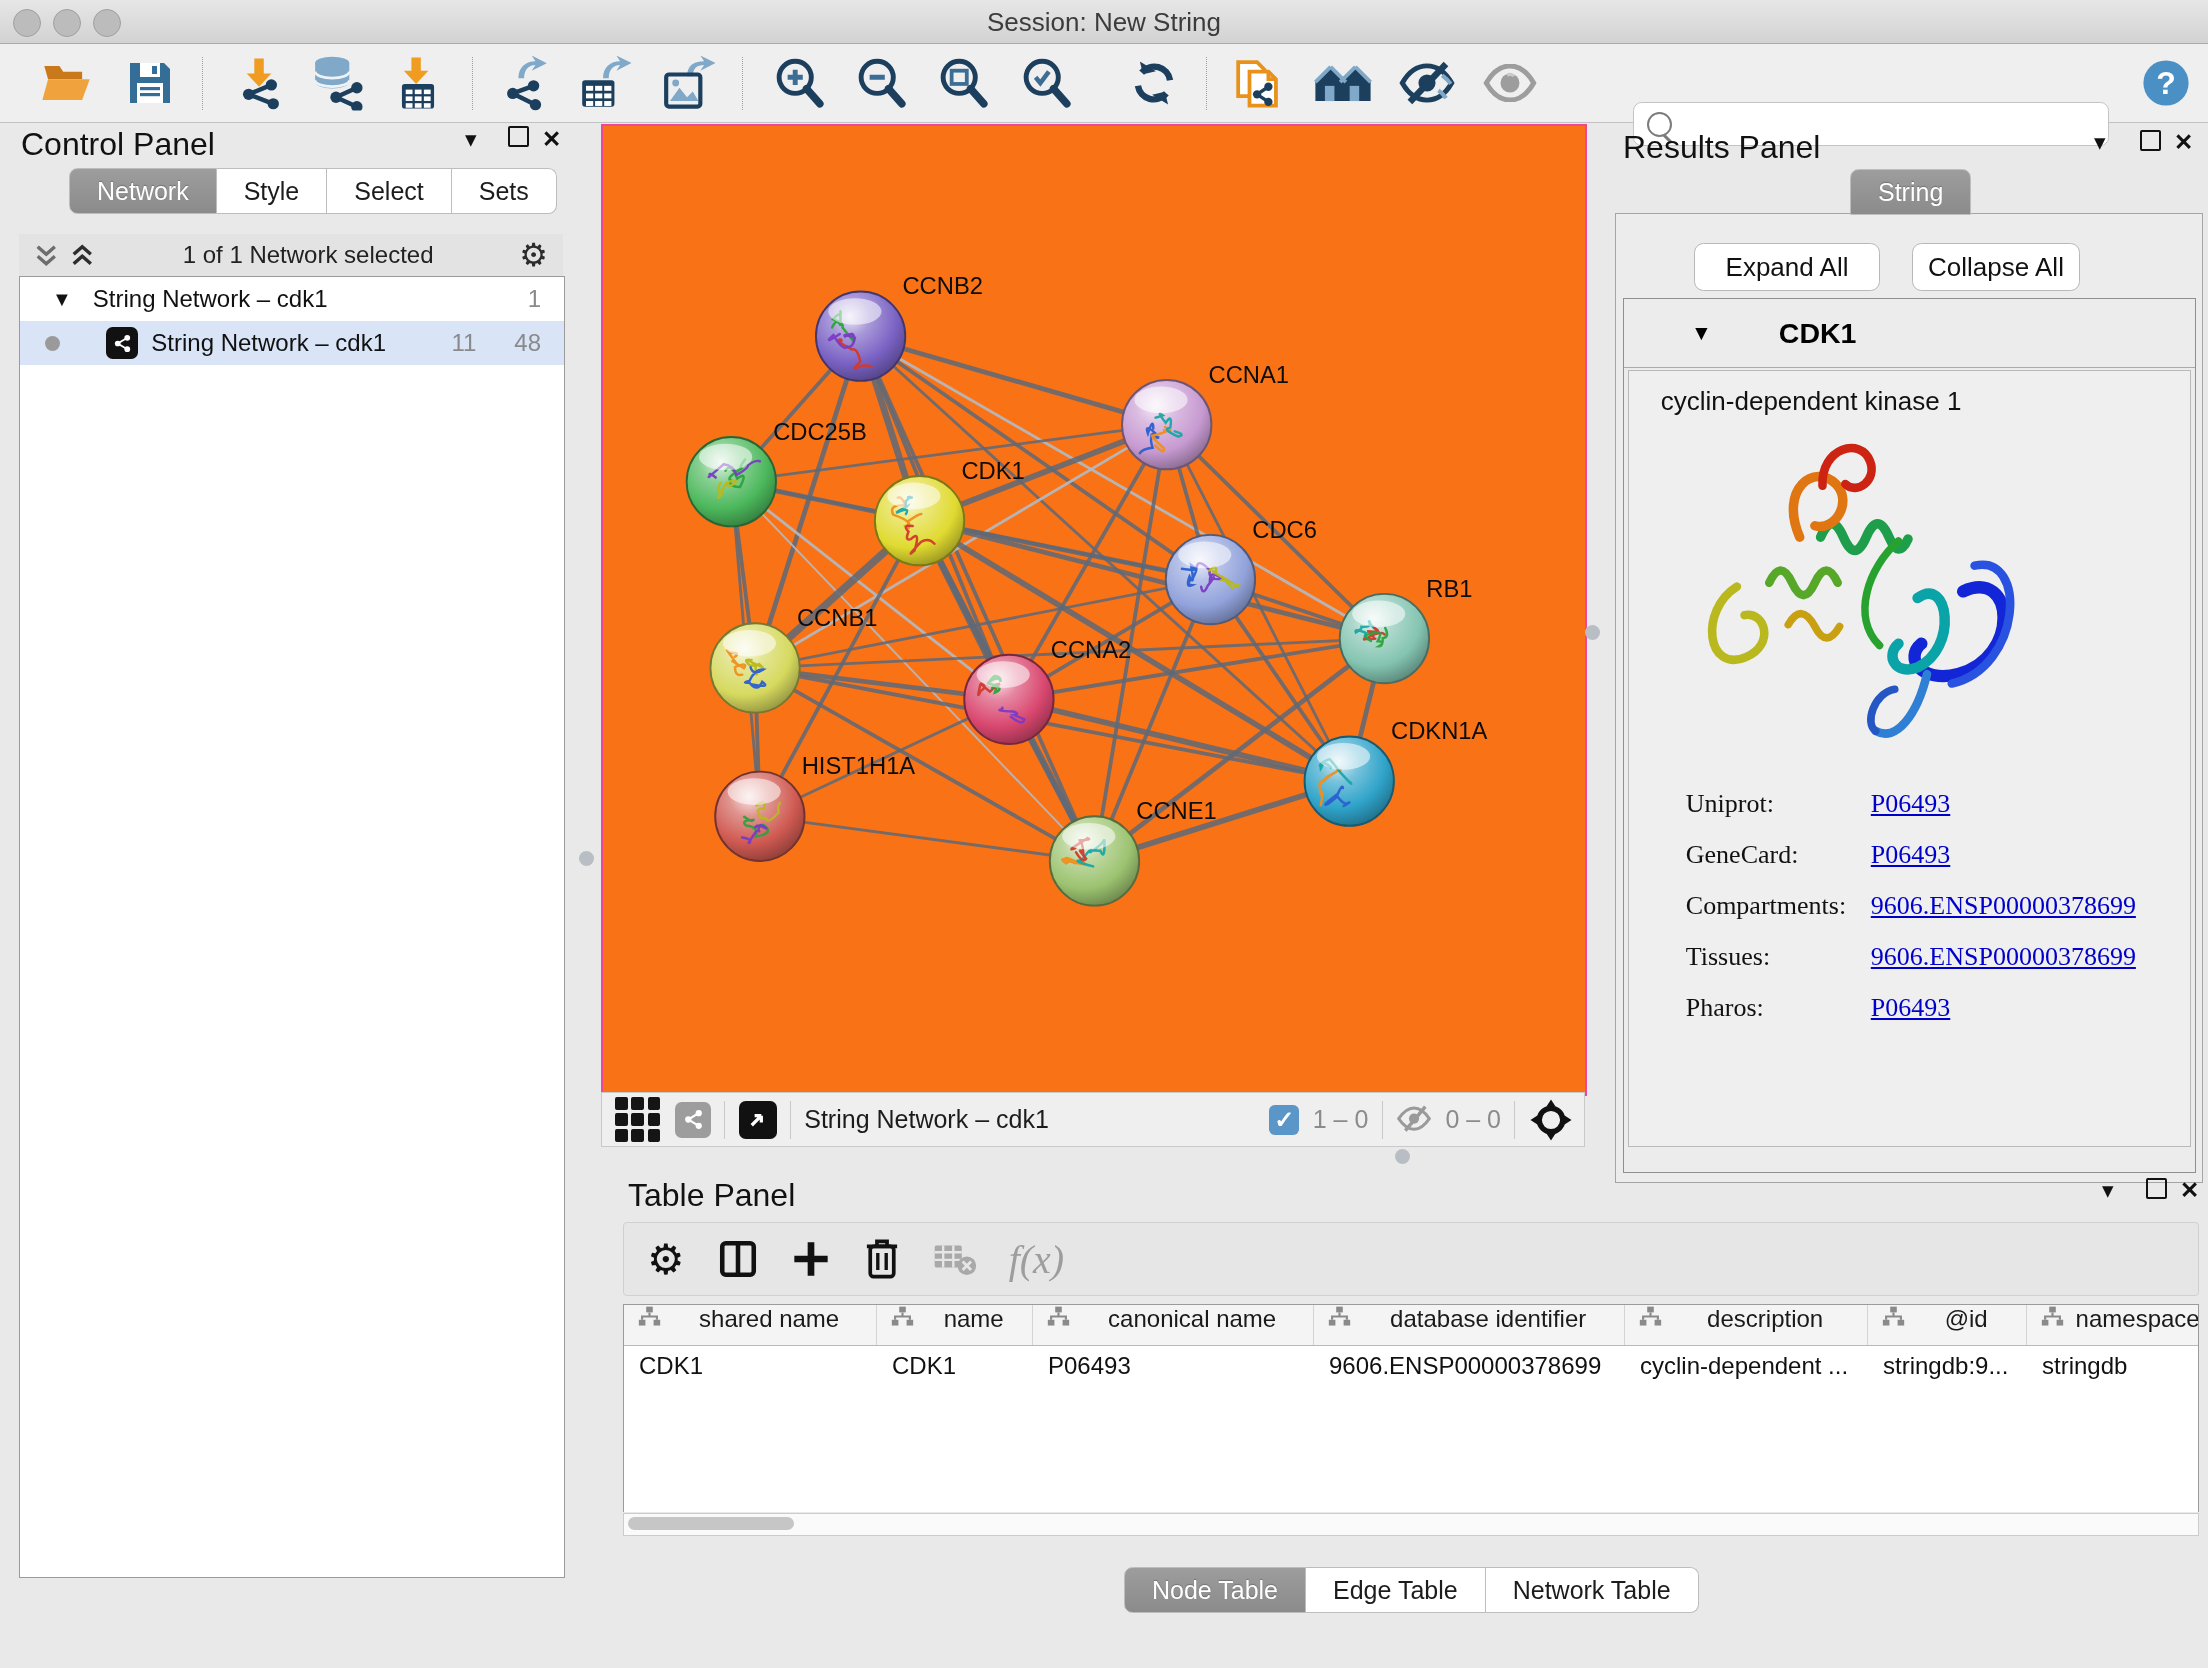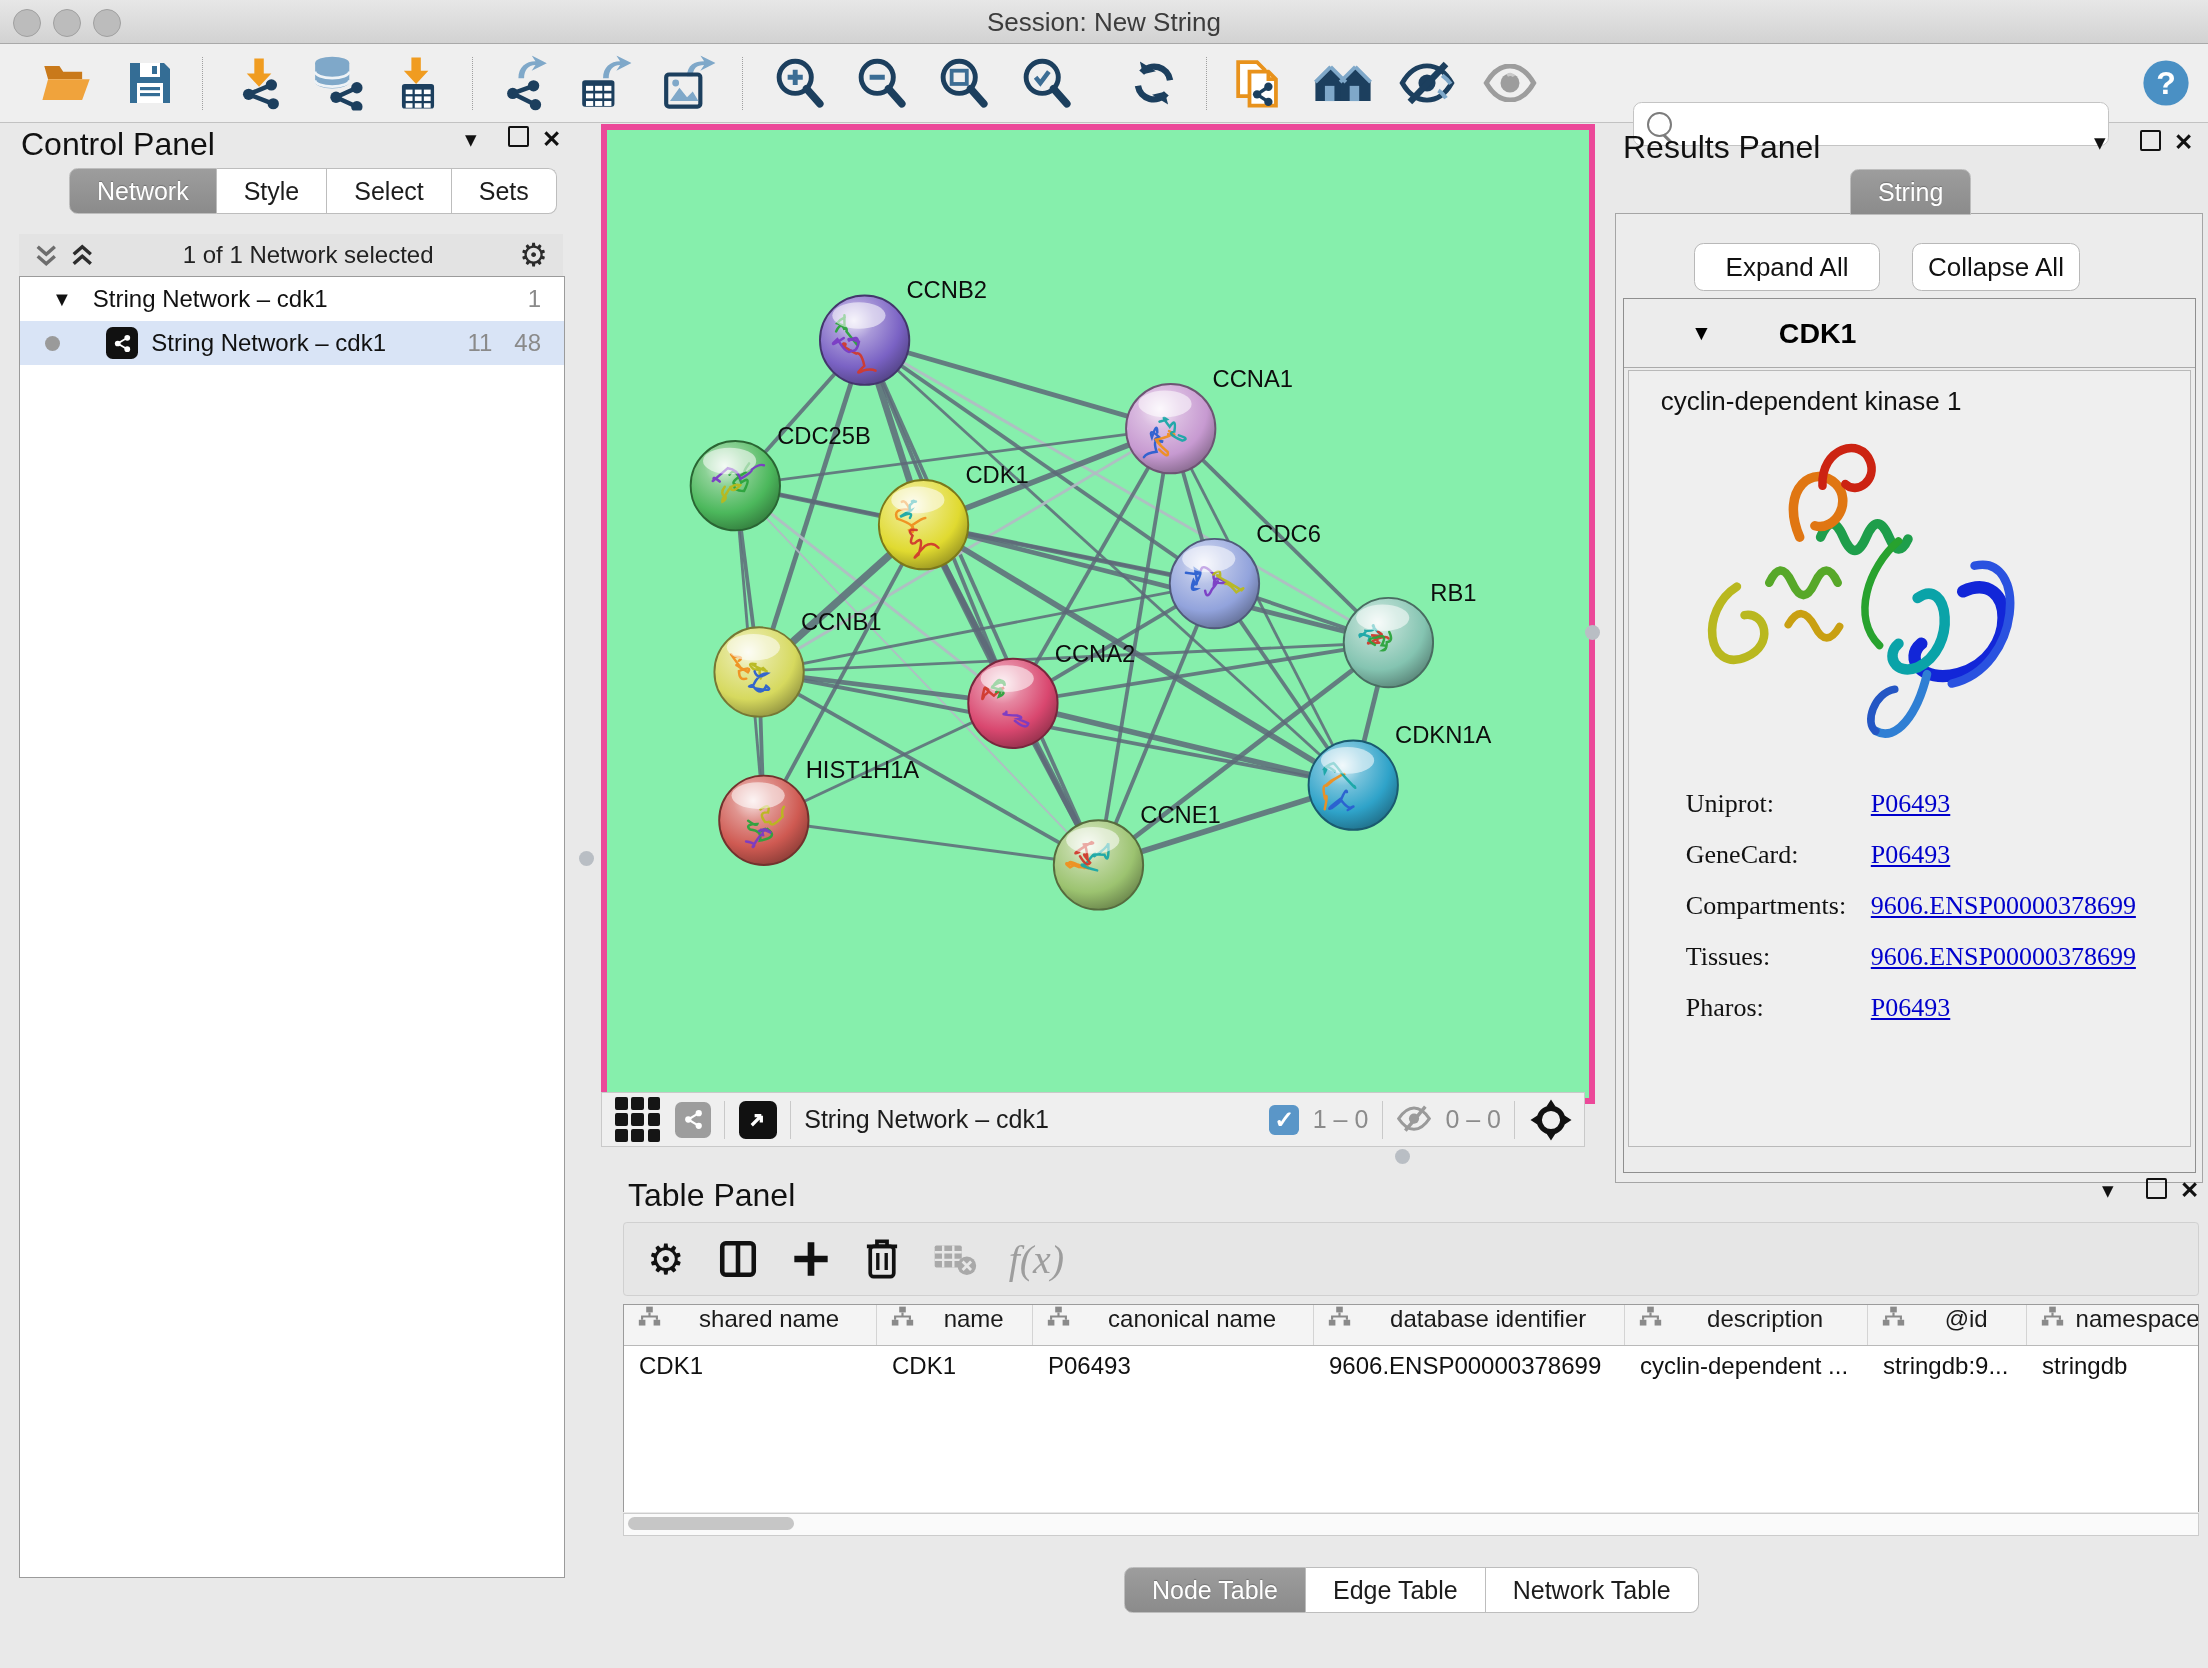--- a/index.html
+++ b/index.html
@@ -47,21 +47,21 @@
     background:#e3e3e3;display:flex;align-items:center;font-size:24px;color:#222;}
   .listbox{position:absolute;left:19px;top:276px;width:544px;height:1300px;
     background:#fff;border:1px solid #9b9b9b;}
   .netrow{display:flex;align-items:center;height:44px;font-size:24px;color:#111;}
   .netrow.sel{background:#d9e4f6;}
   .cnt{color:#8a8a8a;}
   .shareico{width:32px;height:32px;border-radius:6.7px;background:#111;
     display:flex;align-items:center;justify-content:center;flex:none;}
   
   .netcanvas{position:absolute;left:601px;top:124px;width:982px;height:968px;
-    background:#86efac;border:6px solid #ec4899;}
+    background:#f97316;border:2px solid #ec4899;}
   .netbar{position:absolute;left:601px;top:1092px;width:982px;height:53px;
     background:#efefef;border:1px solid #c9c9c9;display:flex;align-items:center;font-size:25px;color:#8b8b8b;}
   .vdiv{width:1px;height:38px;background:#c9c9c9;margin:0 13.3px;}
   .grid9{display:grid;grid-template-columns:repeat(3,12.4px);grid-gap:3.8px;margin-left:13.3px;}
   .grid9 i{width:12.4px;height:12.4px;background:#151515;border-radius:1.9px;}
   .checkbox{width:30px;height:30px;border-radius:5.7px;background:#5a96c8;color:#fff;
     font-size:24px;line-height:30px;text-align:center;font-weight:bold;}
   
   .rbox{position:absolute;left:1615px;top:213px;width:586px;height:968px;
     background:#ececec;border:1px solid #a5a5a5;}
@@ -324,21 +324,21 @@
         <span style="width:15px;height:15px;border-radius:50%;background:#9a9a9a;margin-left:25px"></span>
         <span class="shareico" style="margin-left:46px">
           <svg width="21" height="21" viewBox="0 0 22 22">
               <circle cx="6" cy="11" r="3" fill="#fff"></circle>
               <circle cx="16" cy="5" r="3" fill="#fff"></circle>
               <circle cx="16" cy="17" r="3" fill="#fff"></circle>
               <path d="M6 11l10-6M6 11l10 6" stroke="#fff" stroke-width="2" fill="none"></path>
             </svg>
         </span>
         <span style="margin-left:13.3px;flex:1">String Network – cdk1</span>
-        <span class="cnt" style="margin-right:22px">11</span>
+        <span class="cnt" style="margin-right:38px">11</span>
         <span class="cnt" style="margin-right:23px">48</span>
       </div>
     </div>
   </div>
 
   <div class="netcanvas">
     <svg id="netsvg" width="982" height="968" viewBox="0 0 1033 1018">
         <defs>
           <radialGradient id="ng0" cx="38%" cy="28%" r="75%">
             <stop offset="0%" stop-color="#ebe7f6"></stop>

